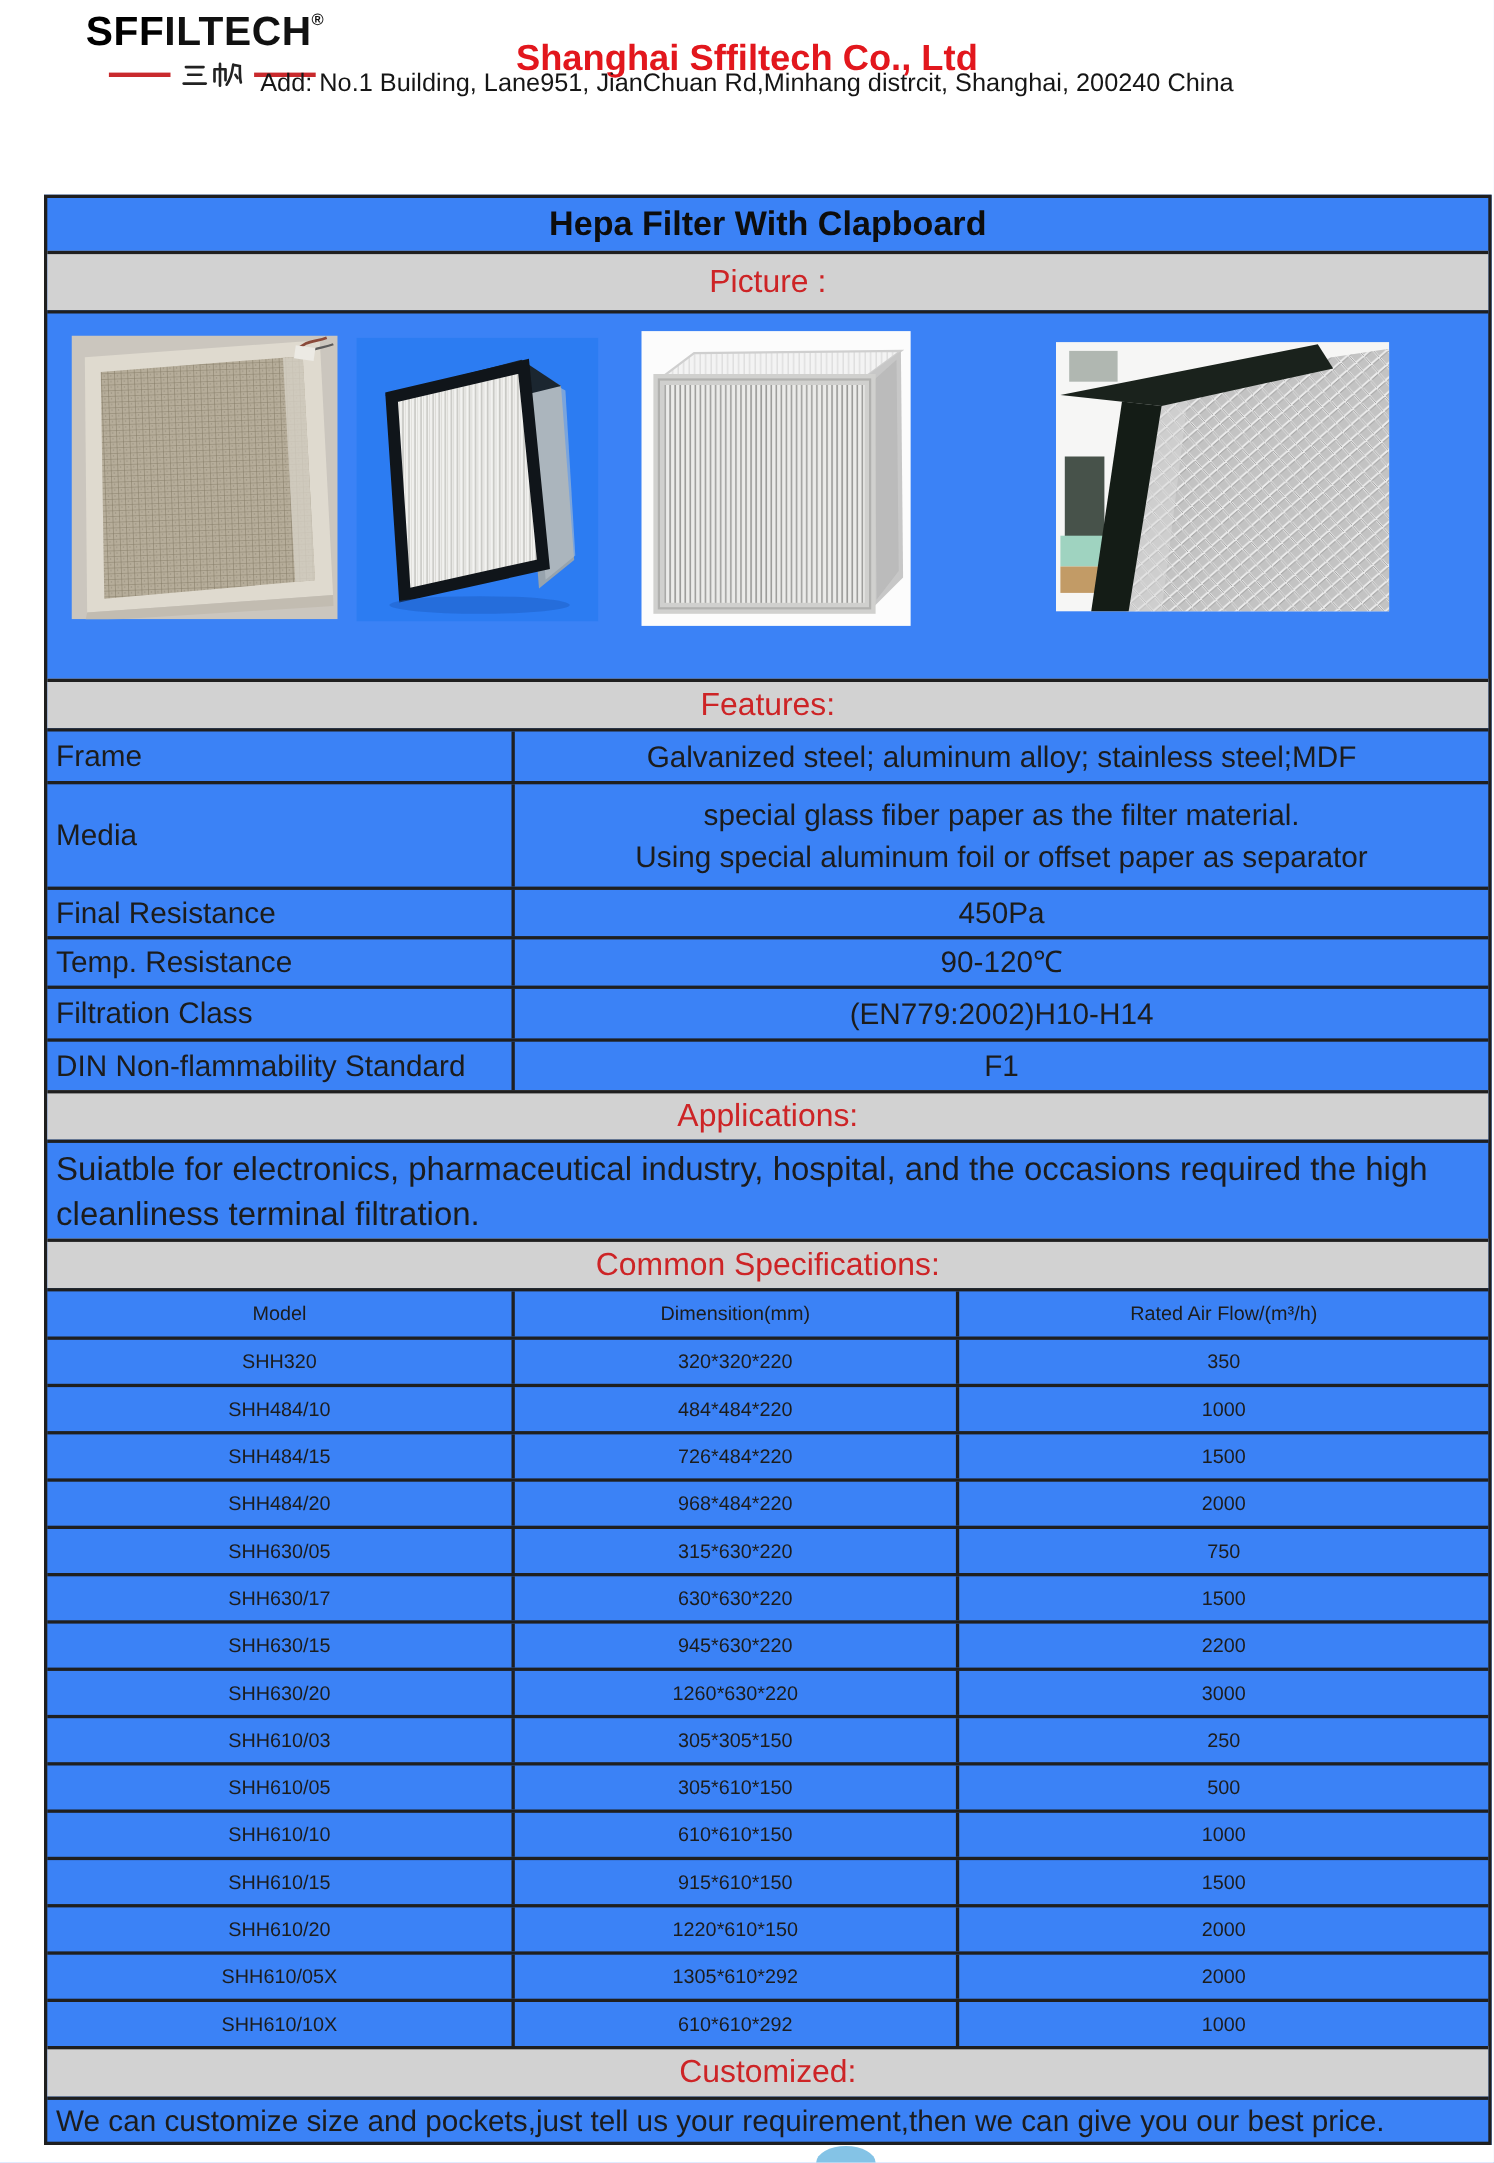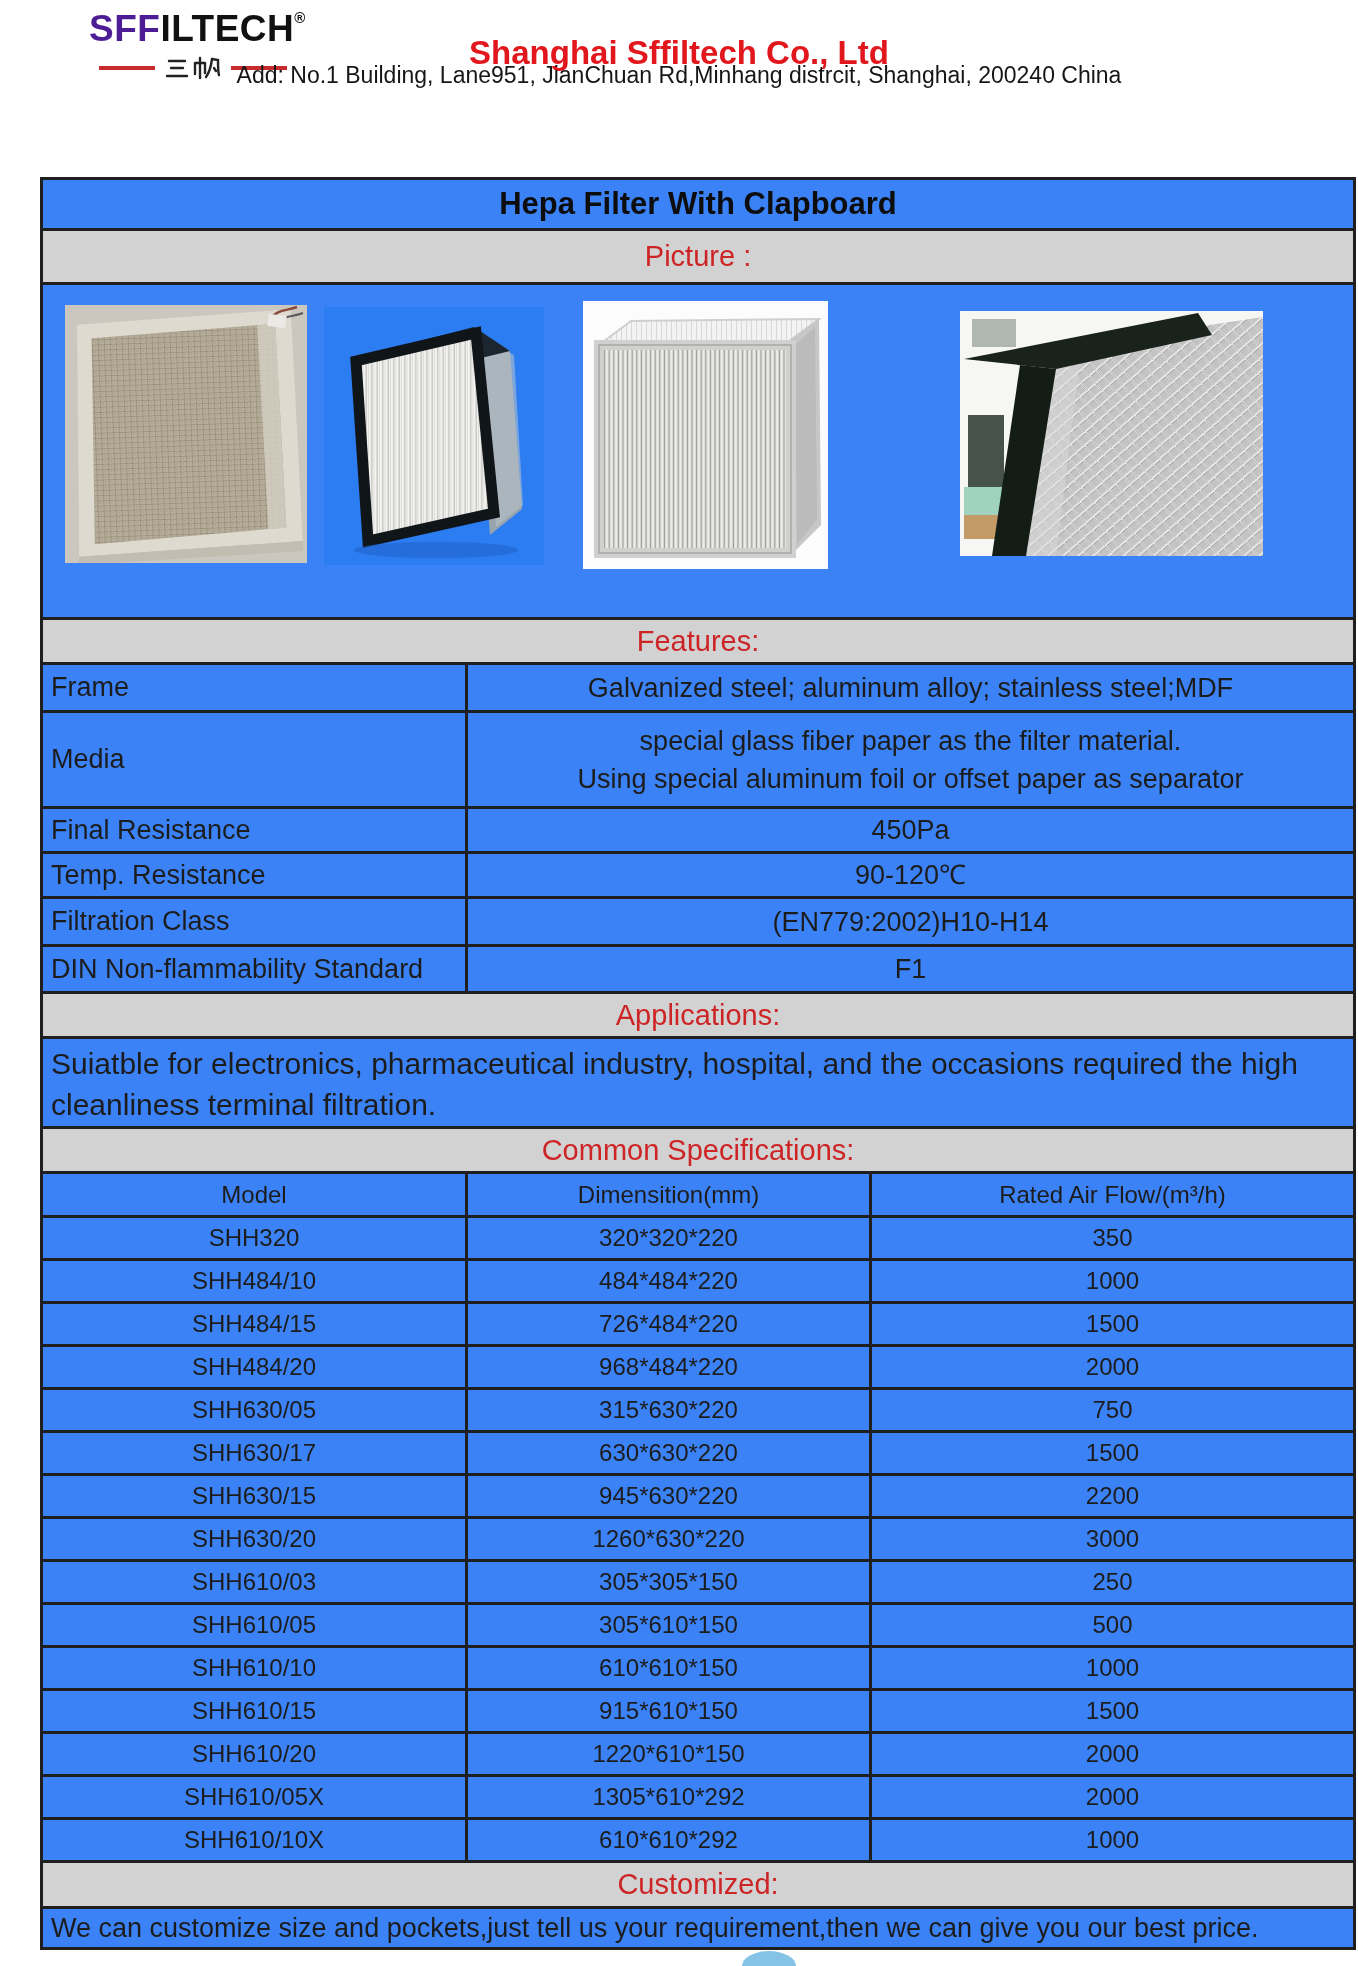--- a/index.html
+++ b/index.html
@@ -5,21 +5,21 @@
   * { margin:0; padding:0; box-sizing:border-box; }
   html,body { background:#ffffff; }
   body {
     width:1358px; height:1966px; position:relative; overflow:hidden;
     font-family:"Liberation Sans", sans-serif; color:#1c1c1c;
   }
   
   .hdr { position:absolute; top:0; left:0; width:1358px; height:177px; }
   .logo { position:absolute; left:78px; top:10px; width:230px; }
   .logo-main { font-size:37px; font-weight:bold; letter-spacing:.5px; white-space:nowrap; line-height:1.05; }
-  .logo-red { color:#4c1d95;margin-left:11px; }
+  .logo-red { color:#000000; }
   .logo-black { color:#111; }
   .logo-reg { font-size:15px; vertical-align:18px; color:#111; font-weight:bold; }
   .logo-sub { margin-top:6px; display:flex; align-items:center; gap:10px; width:230px; justify-content:center; }
   .logo-line { width:56px; height:4px; background:#c92a2d; }
   .company { position:absolute; left:0; top:34px; width:1358px; text-align:center;
     font-size:33px; font-weight:bold; color:#e2171d; }
   .address { position:absolute; left:0; top:62px; width:1358px; text-align:center;
     font-size:23px; color:#161616; }
   
   .sheet { position:absolute; left:40px; top:177px; width:1316px; height:1773px;
@@ -33,21 +33,21 @@
   .fig { position:absolute; }
   .band-sm { height:45px; }
   .feat-label { width:425px; align-self:stretch; border-right:3px solid #1f1f1f;
     display:flex; align-items:center; padding-left:8px; font-size:27px; }
   .feat-value { flex:1; align-self:stretch; display:flex; align-items:center; justify-content:center;
     font-size:27px; text-align:center; white-space:pre-line; line-height:38px; }
   .apps-text { height:90px; font-size:30px; line-height:41px; padding:2px 10px 0 8px;
     display:flex; align-items:center; }
   .spec-row { height:43px; }
   .spec-head { height:44px; }
-  .spec-cell { align-self:stretch; display:flex; align-items:center; justify-content:center; font-size:24px; }
+  .spec-cell { align-self:stretch; display:flex; align-items:center; justify-content:center; font-size:18px; }
   .spec-c1 { width:425px; border-right:3px solid #1f1f1f; }
   .spec-c2 { width:404px; border-right:3px solid #1f1f1f; }
   .spec-c3 { flex:1; }
   .band-custom { height:46px; }
   .custom-text { height:41px; font-size:27px; padding-left:8px; }
   
   .blue-dot { position:absolute; left:742px; top:1951px; width:54px; height:30px;
     border-radius:50%; background:#84c3e6; }
 </style>
 </head>

